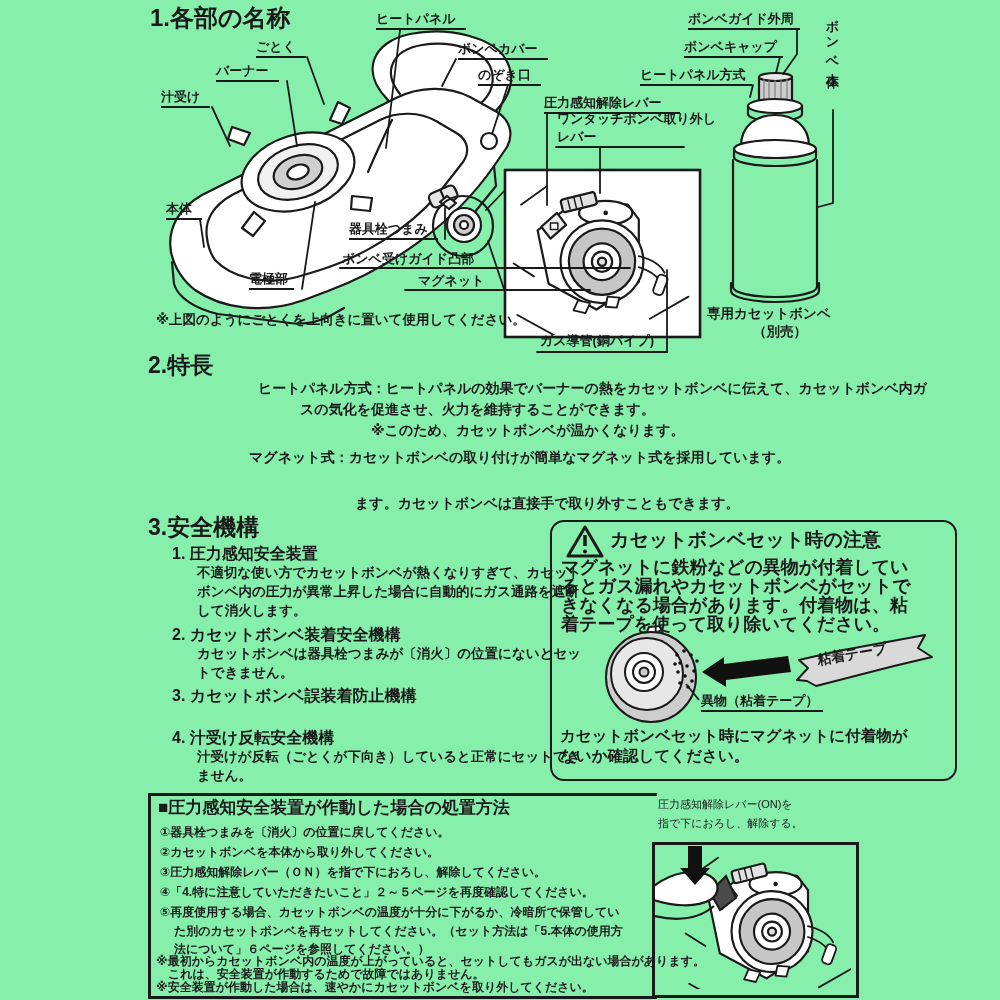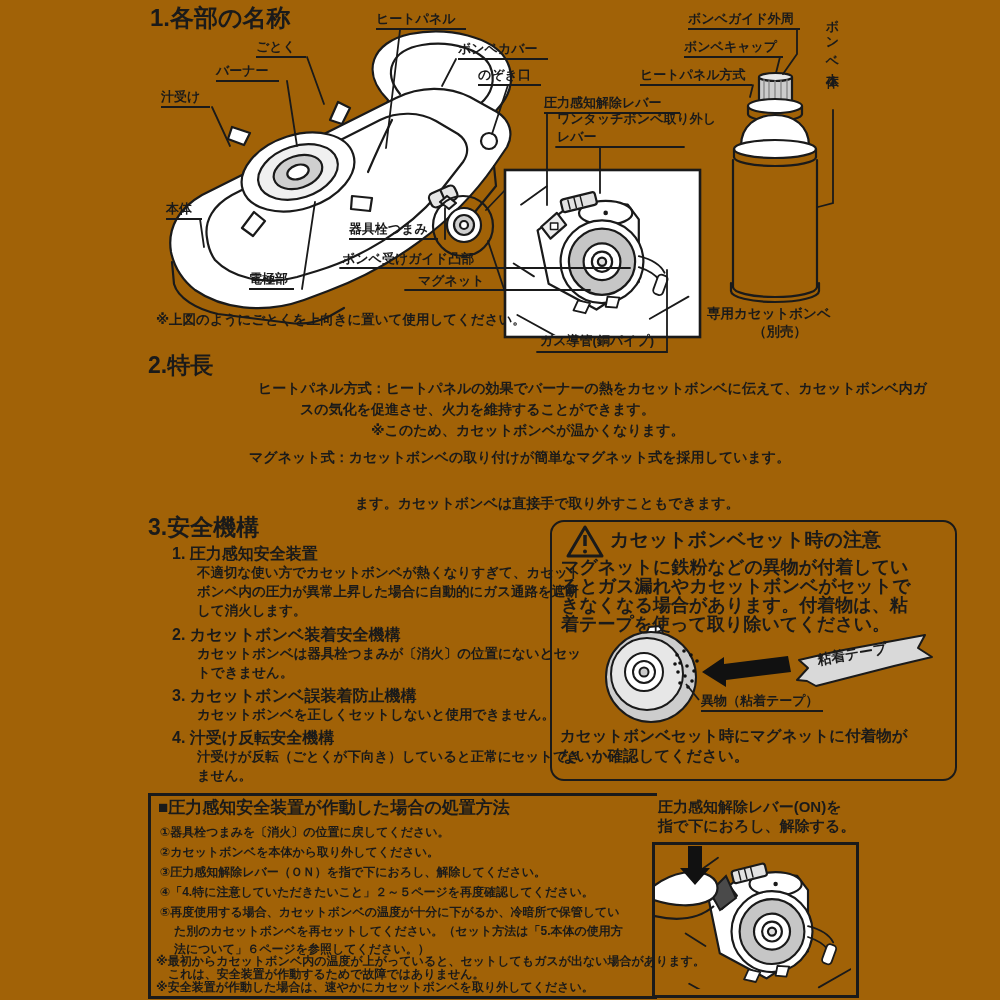--- a/index.html
+++ b/index.html
@@ -1,16 +1,16 @@
 <!DOCTYPE html>
 <html><head>
 <meta charset="utf-8">
 <style>
   html,body{margin:0;padding:0;background:#fff;}
-  .page{position:relative;width:1000px;height:1000px;background:#a16207;overflow:hidden;
+  .page{position:relative;width:1000px;height:1000px;background:#86efac;overflow:hidden;
         font-family:"Liberation Sans","DejaVu Sans",sans-serif;color:#1a1a1a;}
   .art{position:absolute;left:0;top:0;width:1000px;height:1000px;}
   .t{position:absolute;white-space:nowrap;color:#1a1a1a;line-height:1.15;}
   .h1{font-size:24px;font-weight:800;}
   .h2{font-size:23px;font-weight:800;}
   .callout{font-size:13px;font-weight:700;border-bottom:2px solid #1a1a1a;padding:0 10px 1px 0;}
   .nb{border-bottom:none;padding:0;}
   .pr18{padding-right:18px;} .pr6{padding-right:6px;}
   .body14{font-size:14px;font-weight:600;}
   .note{font-size:13.5px;font-weight:700;}
@@ -22,21 +22,21 @@
   .cbody{font-size:18px;font-weight:700;}
   .cfoot{font-size:15.5px;font-weight:700;}
   .ribbon-text{font-size:14px;font-weight:800;transform:rotate(-10deg);transform-origin:left top;}
   .pbox{position:absolute;left:148px;top:793px;width:506px;height:200px;
         border:3px solid #1a1a1a;border-right:none;background:transparent;}
   .ibox{position:absolute;left:652px;top:842px;width:201px;height:150px;
         border:3px solid #1a1a1a;background:transparent;}
   .ptitle{font-size:17px;font-weight:800;}
   .pstep{font-size:12px;font-weight:600;}
   .pnote{font-size:12px;font-weight:700;}
-  .pcap{font-size:15px;font-weight:700;}
+  .pcap{font-size:11px;font-weight:400;}
   .vert{writing-mode:vertical-rl;font-size:13px;font-weight:700;letter-spacing:3px;}
   .ded{font-size:13.5px;font-weight:700;}
 </style>
 </head>
 <body>
 
 <div class="page">
 
   <svg class="art" viewBox="0 0 1000 1000">
     <defs>
@@ -224,21 +224,20 @@
   <div class="t s3h" style="left:172px;top:545px">1. 圧力感知安全装置</div>
   <div class="t s3b" style="left:197px;top:565px">不適切な使い方でカセットボンベが熱くなりすぎて、カセット</div>
   <div class="t s3b" style="left:197px;top:584px">ボンベ内の圧力が異常上昇した場合に自動的にガス通路を遮断</div>
   <div class="t s3b" style="left:197px;top:603px">して消火します。</div>
 
   <div class="t s3h" style="left:172px;top:626px">2. カセットボンベ装着安全機構</div>
   <div class="t s3b" style="left:197px;top:646px">カセットボンベは器具栓つまみが〔消火〕の位置にないとセッ</div>
   <div class="t s3b" style="left:197px;top:665px">トできません。</div>
 
   <div class="t s3h" style="left:172px;top:687px">3. カセットボンベ誤装着防止機構</div>
-  <div class="t s3b" style="left:197px;top:707px">カセットボンベを正しくセットしないと使用できません。</div>
 
   <div class="t s3h" style="left:172px;top:729px">4. 汁受け反転安全機構</div>
   <div class="t s3b" style="left:197px;top:749px">汁受けが反転（ごとくが下向き）していると正常にセットでき</div>
   <div class="t s3b" style="left:197px;top:768px">ません。</div>
 
   <div class="cbox"></div>
   <div class="t ctitle" style="left:610px;top:529px">カセットボンベセット時の注意</div>
   <div class="t cbody" style="left:561px;top:557px">マグネットに鉄粉などの異物が付着してい</div>
   <div class="t cbody" style="left:561px;top:576px">るとガス漏れやカセットボンベがセットで</div>
   <div class="t cbody" style="left:561px;top:595px">きなくなる場合があります。付着物は、粘</div>

